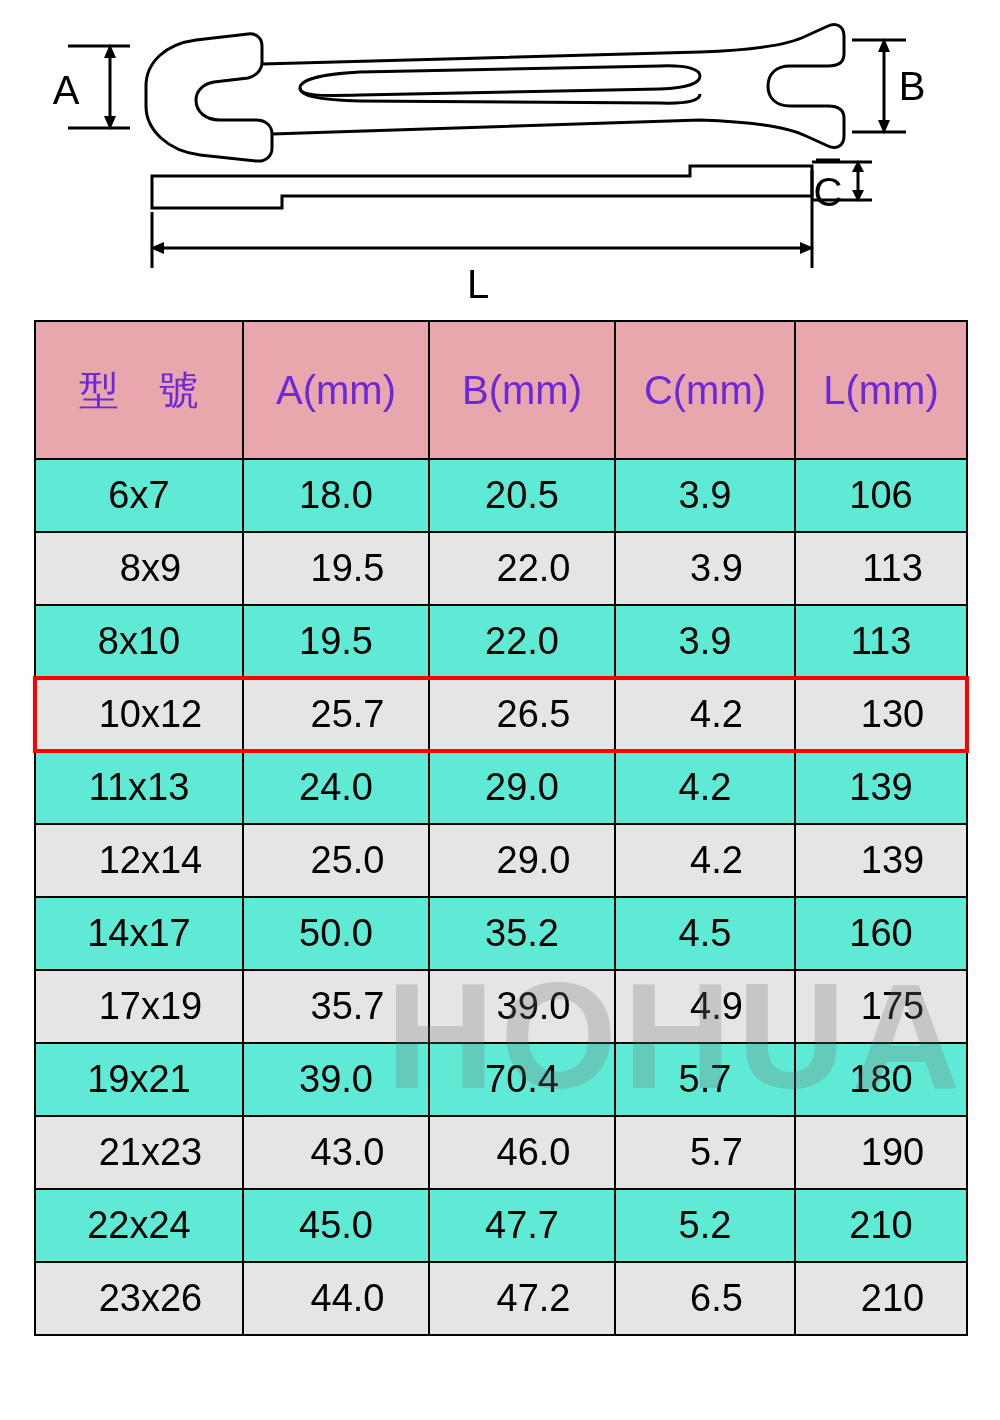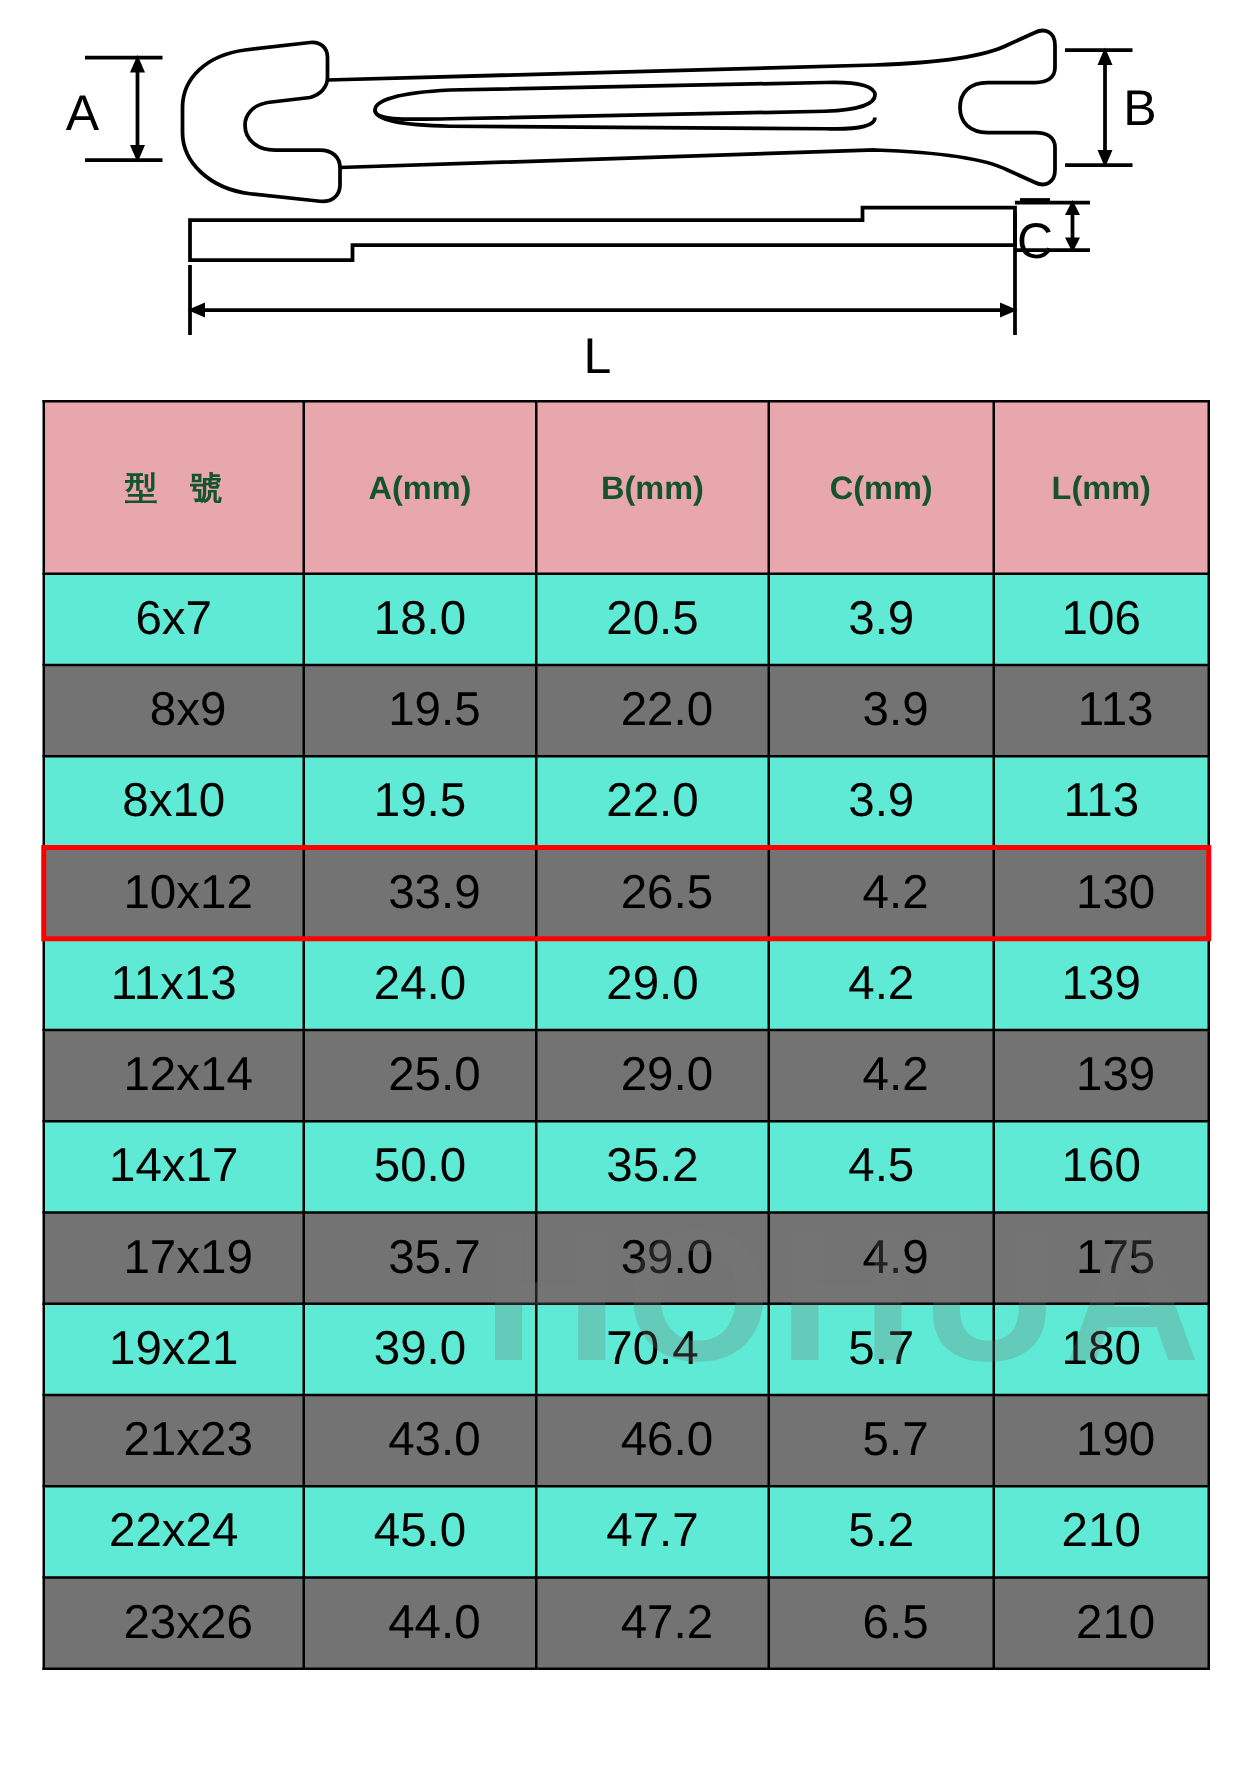--- a/index.html
+++ b/index.html
@@ -39,35 +39,35 @@
     width: 932px;
     table-layout: fixed;
     position: relative;
     z-index: 2;
   }
   table.spec, table.spec th, table.spec td {
     border: 2px solid #000000;
   }
   table.spec th {
     background: #e8a6ad;
-    font-weight: bold;
-    font-size: 26px;
+    font-weight: normal;
+    font-size: 40px;
     height: 134px;
-    color: #14532d;
+    color: #6d28d9;
     letter-spacing: 0px;
   }
   table.spec td {
     font-size: 38px;
     text-align: center;
     height: 69px;
     color: #000;
     background: transparent;
   }
   tr.row-odd td {
-    background: #737373;
+    background: #e5e5e5;
     padding-left: 24px;
   }
   tr.row-even td {
     background: #5eead4;
   }
   col.c0 { width: 208px; }
   col.c1 { width: 186px; }
   col.c2 { width: 186px; }
   col.c3 { width: 180px; }
   col.c4 { width: 172px; }
@@ -234,21 +234,21 @@
         </tr>
         <tr class="row-even">
           <td>8x10</td>
           <td>19.5</td>
           <td>22.0</td>
           <td>3.9</td>
           <td>113</td>
         </tr>
         <tr class="row-odd">
           <td>10x12</td>
-          <td>33.9</td>
+          <td>25.7</td>
           <td>26.5</td>
           <td>4.2</td>
           <td>130</td>
         </tr>
         <tr class="row-even">
           <td>11x13</td>
           <td>24.0</td>
           <td>29.0</td>
           <td>4.2</td>
           <td>139</td>

